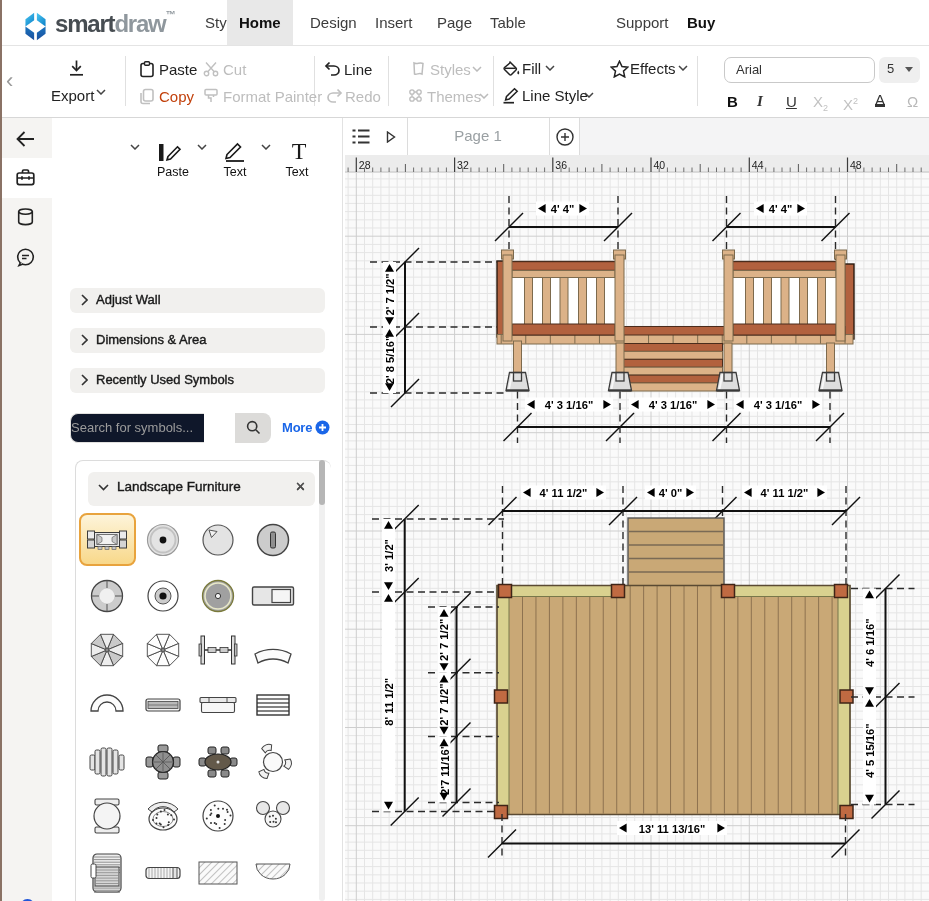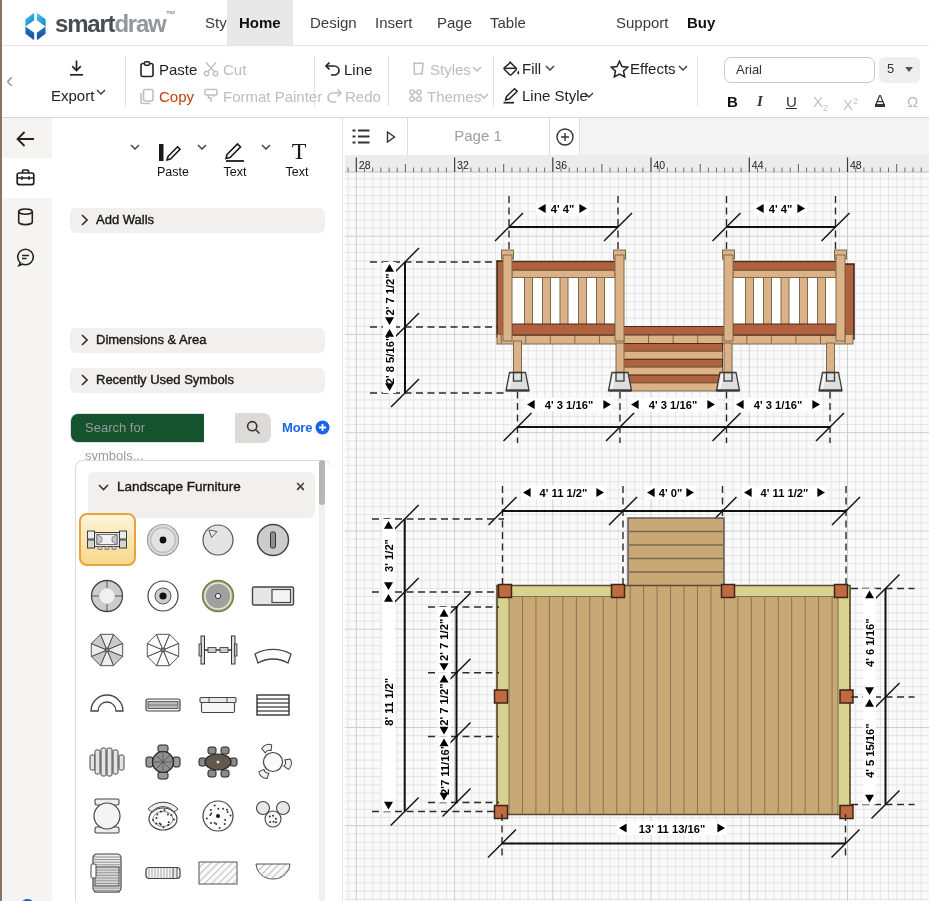--- a/index.html
+++ b/index.html
@@ -21,26 +21,26 @@
 .fbtn{position:absolute;top:47px;font-size:15px;line-height:17px}
 .leftrail{position:absolute;left:0;top:118px;width:52px;height:783px;background:#f5f4f2}
 .rail-sel{position:absolute;left:0px;top:40px;width:52px;height:40px;background:#fff}
 .leftpanel{position:absolute;left:52px;top:118px;width:291px;height:783px;background:#fff;border-right:1px solid #e2e2e2}
 .selbtn{position:absolute;left:18px;top:15px;width:58px;height:58px;background:linear-gradient(#fcd687,#f6bb4d);border:2px solid #df9a2e;border-radius:9px;text-align:center}
 .selbtn-t{font-size:12.5px;color:#111;margin-top:1px}
 .toollab{position:absolute;top:47px;width:26px;text-align:center;font-size:12.5px;color:#111}
 .acc{position:absolute;left:18px;width:255px;height:24.5px;background:#f1f0ee;border-radius:6px;line-height:24.5px;font-size:13px;color:#1a1a1a;-webkit-text-stroke:0.4px #1a1a1a}
 .acc svg{margin:6px 8px 0 11px;float:left}
 .leftpanel .ic{position:absolute}.ic svg{display:block}
-.searchbox{position:absolute;left:18px;top:295px;width:134px;height:30px;background:#14532d;border:1px solid #e2e1df;border-radius:8px 0 0 8px;border-right:none;font-size:13px;color:#9b9b9b;line-height:28px;padding-left:14px}
+.searchbox{position:absolute;left:18px;top:295px;width:134px;height:30px;background:#0f172a;border:1px solid #e2e1df;border-radius:8px 0 0 8px;border-right:none;font-size:13px;color:#9b9b9b;line-height:28px;}
 .searchbtn{position:absolute;left:183px;top:295px;width:36px;height:30px;background:#dcdbd9;border-radius:0 8px 8px 0;text-align:center;padding-top:7px}
 .more{position:absolute;left:230px;top:301.5px;font-size:13px;font-weight:bold;color:#1a66e8;letter-spacing:-0.2px}
 .moreplus{position:absolute;left:263px;top:301.5px}
 .sympanel{position:absolute;left:23px;top:341.5px;width:256px;height:441.5px;background:#fff;border:1px solid #dcdcdc;border-radius:8px 8px 0 0;border-bottom:none;border-right:none}
-.symhead{position:absolute;left:12px;top:11px;width:227px;height:46px;background:#f1f0ee;border-radius:6px;line-height:30px;font-size:13.5px;color:#1a1a1a;-webkit-text-stroke:0.4px #1a1a1a}
+.symhead{position:absolute;left:12px;top:11px;width:227px;height:34px;background:#f1f0ee;border-radius:6px;line-height:30px;font-size:13.5px;color:#1a1a1a;-webkit-text-stroke:0.4px #1a1a1a}
 .symhead svg{margin:12px 8px 0 10px;float:left}
 .symhead .x{position:absolute;right:10px;top:0;color:#555;font-size:16px;font-weight:normal}
 .selcell{position:absolute;left:26.5px;top:394.5px;width:57px;height:53px;background:linear-gradient(#fdf4da,#f8d88a);border:2px solid #e8a33d;border-radius:8px}
 .symcell{position:absolute;width:46px;height:46px}
 .scrolltrack{position:absolute;left:266.5px;top:342px;width:6.5px;height:441px;background:#f0f0f0;border-radius:3px}
 .scrollthumb{position:absolute;left:266.5px;top:342px;width:6.5px;height:45px;background:#b6b6b6;border-radius:3.2px}
 .tabbar{position:absolute;left:345px;top:118px;width:584px;height:36.5px;background:#fff}
 .tabbar .vs{position:absolute;top:0;width:1px;height:36.5px;background:#dcdcdc}
 .pagename{position:absolute;left:62px;width:142px;text-align:center;line-height:36px;font-size:15px;color:#9aa0a3}
 .tabrest{position:absolute;left:234.5px;top:0;width:349.5px;height:36.5px;background:#f4f4f5}
@@ -239,23 +239,23 @@
       <svg width="10" height="6" viewBox="0 0 10 6">
         <path d="M1 1 L5 5 L9 1" stroke="#444" stroke-width="1.5" fill="none"></path>
       </svg>
     </div><svg style="position:absolute;left:172px;top:24px" width="22" height="20" viewBox="0 0 22 20">
       <path d="M3 12.5 L13.5 2 L16.5 5 L6 15.5 L2 16.5 Z" fill="none" stroke="#1a1a1a" stroke-width="1.6"></path>
       <path d="M2 19 H20" stroke="#1a1a1a" stroke-width="1.8"></path>
     </svg><div class="toollab" style="left:170px">Text</div><div class="ic" style="left:209px;top:26px">
       <svg width="10" height="6" viewBox="0 0 10 6">
         <path d="M1 1 L5 5 L9 1" stroke="#444" stroke-width="1.5" fill="none"></path>
       </svg>
-    </div><div style="position:absolute;left:235px;top:20px;width:24px;text-align:center;font-family:'Liberation Serif',serif;font-size:24px;color:#1a1a1a">T</div><div class="toollab" style="left:232px">Text</div><div class="acc" style="top:90px"><svg width="7" height="12" viewBox="0 0 7 12">
+    </div><div style="position:absolute;left:235px;top:20px;width:24px;text-align:center;font-family:'Liberation Serif',serif;font-size:24px;color:#1a1a1a">T</div><div class="toollab" style="left:232px">Text</div><div class="acc" style="top:170px"><svg width="7" height="12" viewBox="0 0 7 12">
         <path d="M1 1 L6 6 L1 11" fill="none" stroke="#333" stroke-width="1.6"></path>
-      </svg><span>Add Walls</span></div><div class="acc" style="top:210px"><svg width="7" height="12" viewBox="0 0 7 12">
+      </svg><span>Adjust Wall</span></div><div class="acc" style="top:210px"><svg width="7" height="12" viewBox="0 0 7 12">
         <path d="M1 1 L6 6 L1 11" fill="none" stroke="#333" stroke-width="1.6"></path>
       </svg><span>Dimensions &amp; Area</span></div><div class="acc" style="top:250px"><svg width="7" height="12" viewBox="0 0 7 12">
         <path d="M1 1 L6 6 L1 11" fill="none" stroke="#333" stroke-width="1.6"></path>
       </svg><span>Recently Used Symbols</span></div><div class="searchbox">Search for symbols...</div><div class="searchbtn"><svg width="15" height="15" viewBox="0 0 15 15">
         <circle cx="6.2" cy="6.2" r="4.6" fill="none" stroke="#333" stroke-width="1.6"></circle>
         <path d="M9.8 9.8 L13.5 13.5" stroke="#333" stroke-width="1.6"></path>
       </svg></div><div class="more">More</div><div class="moreplus"><svg width="15" height="15" viewBox="0 0 15 15">
         <circle cx="7.5" cy="7.5" r="7" fill="#1a66e8"></circle>
         <path d="M7.5 4 V11 M4 7.5 H11" stroke="#fff" stroke-width="1.8"></path>
       </svg></div><div class="sympanel">

